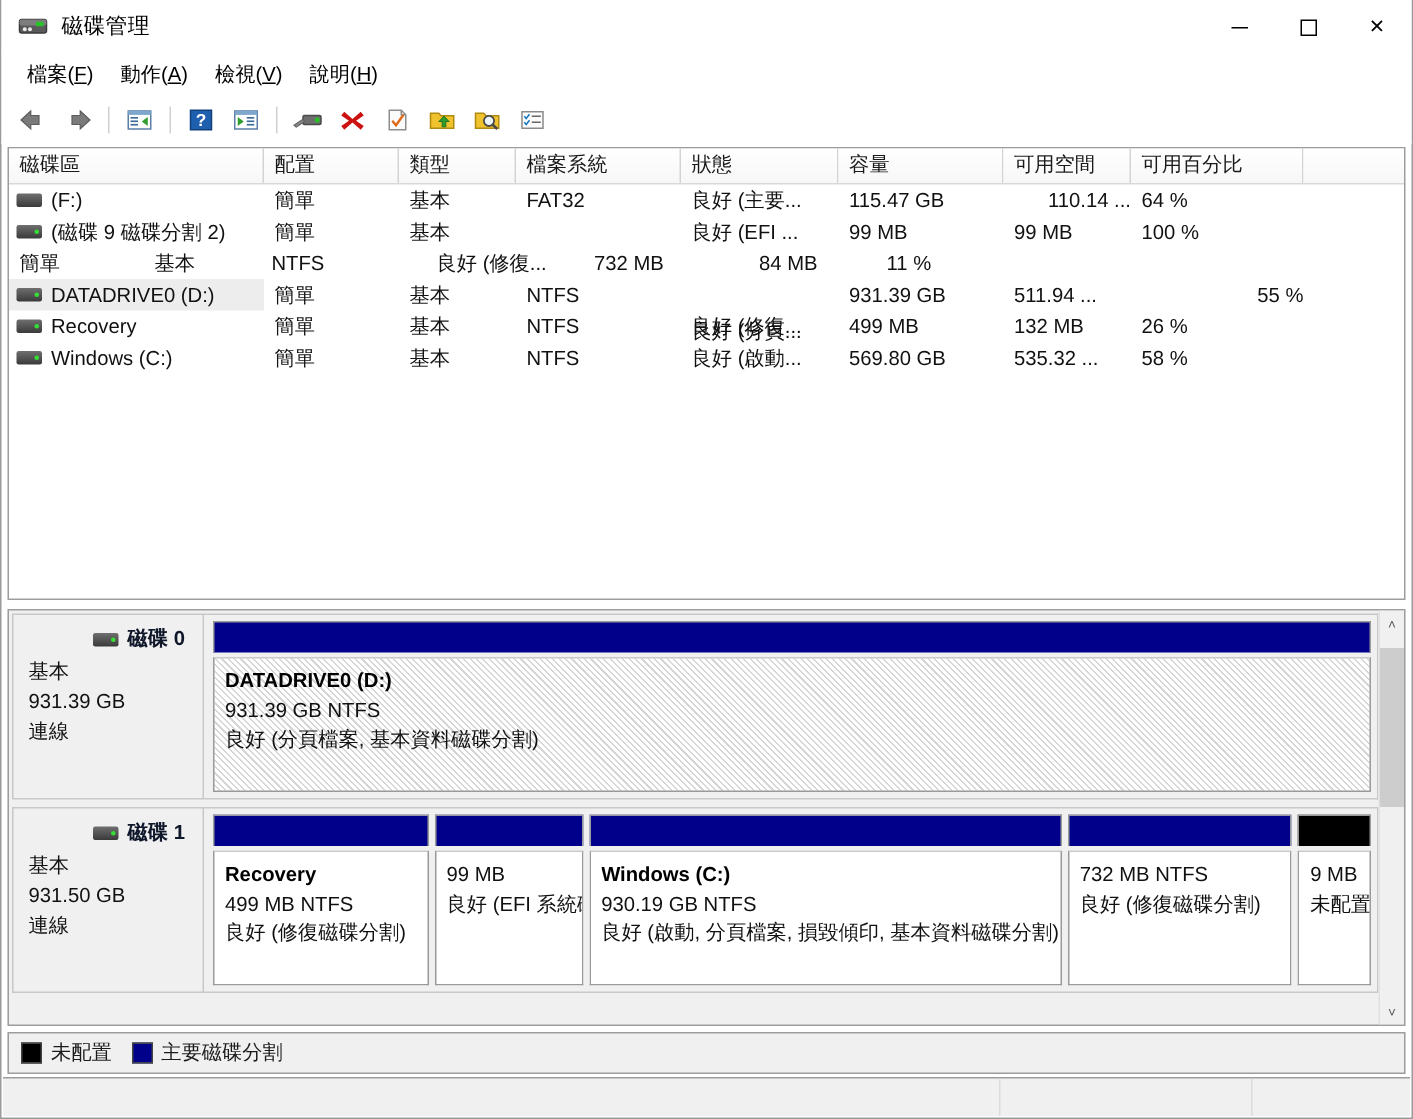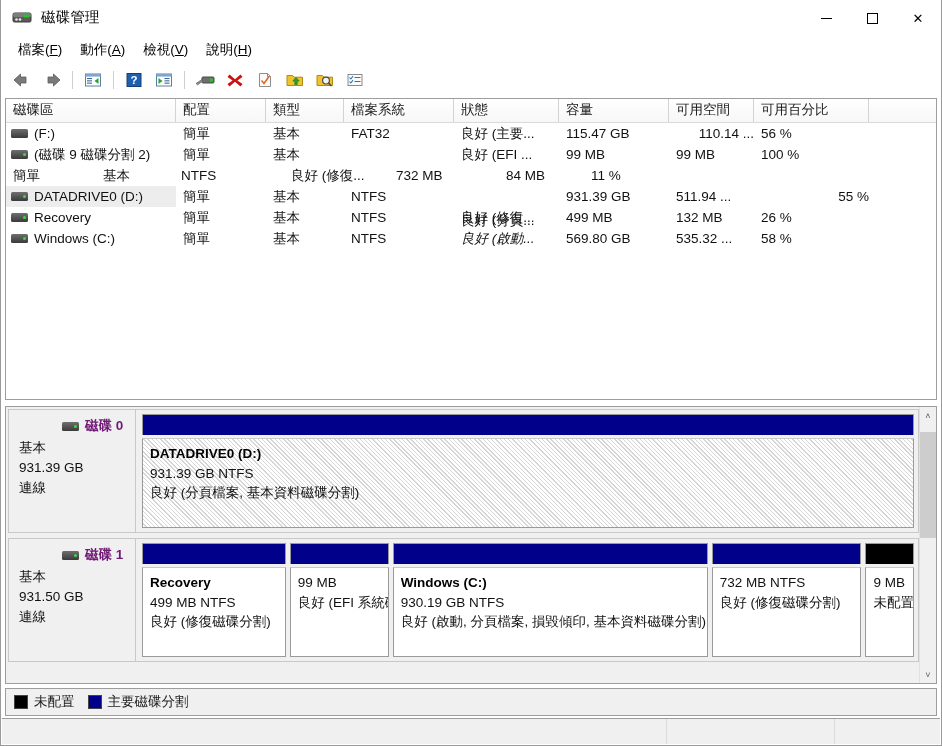--- a/index.html
+++ b/index.html
@@ -200,21 +200,21 @@
     width: 128px;
     min-width: 128px;
     border: 1px solid #c8c8c8;
     background: #f0f0f0;
     padding: 7px 0 0 10px;
     cursor: default;
   }
   .disk-info .dname {
     font-size: 13.5px;
     font-weight: bold;
-    color: #701a75;
+    color: #0f172a;
     display: flex;
     align-items: center;
     gap: 6px;
     margin-bottom: 3px;
     padding-left: 43px;
   }
   .disk-info .dline {
     font-size: 13.5px;
     color: #111;
     line-height: 20px;
@@ -466,21 +466,21 @@
           <div class="cell c0" style="flex: 0 0 170px;">
             <span class="vol-ico nolight"></span>
             <span class="label">(F:)</span>
           </div>
           <div class="cell c1" style="flex: 0 0 90px;">簡單</div>
           <div class="cell c2" style="flex: 0 0 78px;">基本</div>
           <div class="cell c3" style="flex: 0 0 110px;">FAT32</div>
           <div class="cell c4" style="flex: 0 0 105px;">良好 (主要...</div>
           <div class="cell c5" style="flex: 0 0 110px;">115.47 GB</div>
           <div class="cell c6" style="flex: 0 0 85px; text-align: right;">110.14 ...</div>
-          <div class="cell c7" style="flex: 0 0 115px;">56 %</div>
+          <div class="cell c7" style="flex: 0 0 115px;">64 %</div>
           <div class="cell c8" style="flex: 0 0 75px;"></div>
         </div>
         <div class="vol-row">
           <div class="cell c0" style="flex: 0 0 170px;">
             <span class="vol-ico"></span>
             <span class="label">(磁碟 9 磁碟分割 2)</span>
           </div>
           <div class="cell c1" style="flex: 0 0 90px;">簡單</div>
           <div class="cell c2" style="flex: 0 0 78px;">基本</div>
           <div class="cell c3" style="flex: 0 0 110px;"></div>
@@ -529,21 +529,21 @@
           <div class="cell c8" style="flex: 0 0 75px;"></div>
         </div>
         <div class="vol-row">
           <div class="cell c0" style="flex: 0 0 170px;">
             <span class="vol-ico"></span>
             <span class="label">Windows (C:)</span>
           </div>
           <div class="cell c1" style="flex: 0 0 90px;">簡單</div>
           <div class="cell c2" style="flex: 0 0 78px;">基本</div>
           <div class="cell c3" style="flex: 0 0 110px;">NTFS</div>
-          <div class="cell c4" style="flex: 0 0 105px; font-style: italic;">良好 (啟動...</div>
+          <div class="cell c4" style="flex: 0 0 105px;">良好 (啟動...</div>
           <div class="cell c5" style="flex: 0 0 110px;">569.80 GB</div>
           <div class="cell c6" style="flex: 0 0 85px;">535.32 ...</div>
           <div class="cell c7" style="flex: 0 0 115px;">58 %</div>
           <div class="cell c8" style="flex: 0 0 75px;"></div>
         </div>
       </div>
   </div>
 
   <div class="graph-pane">
     <div class="graph-scroll" id="graph-scroll">

